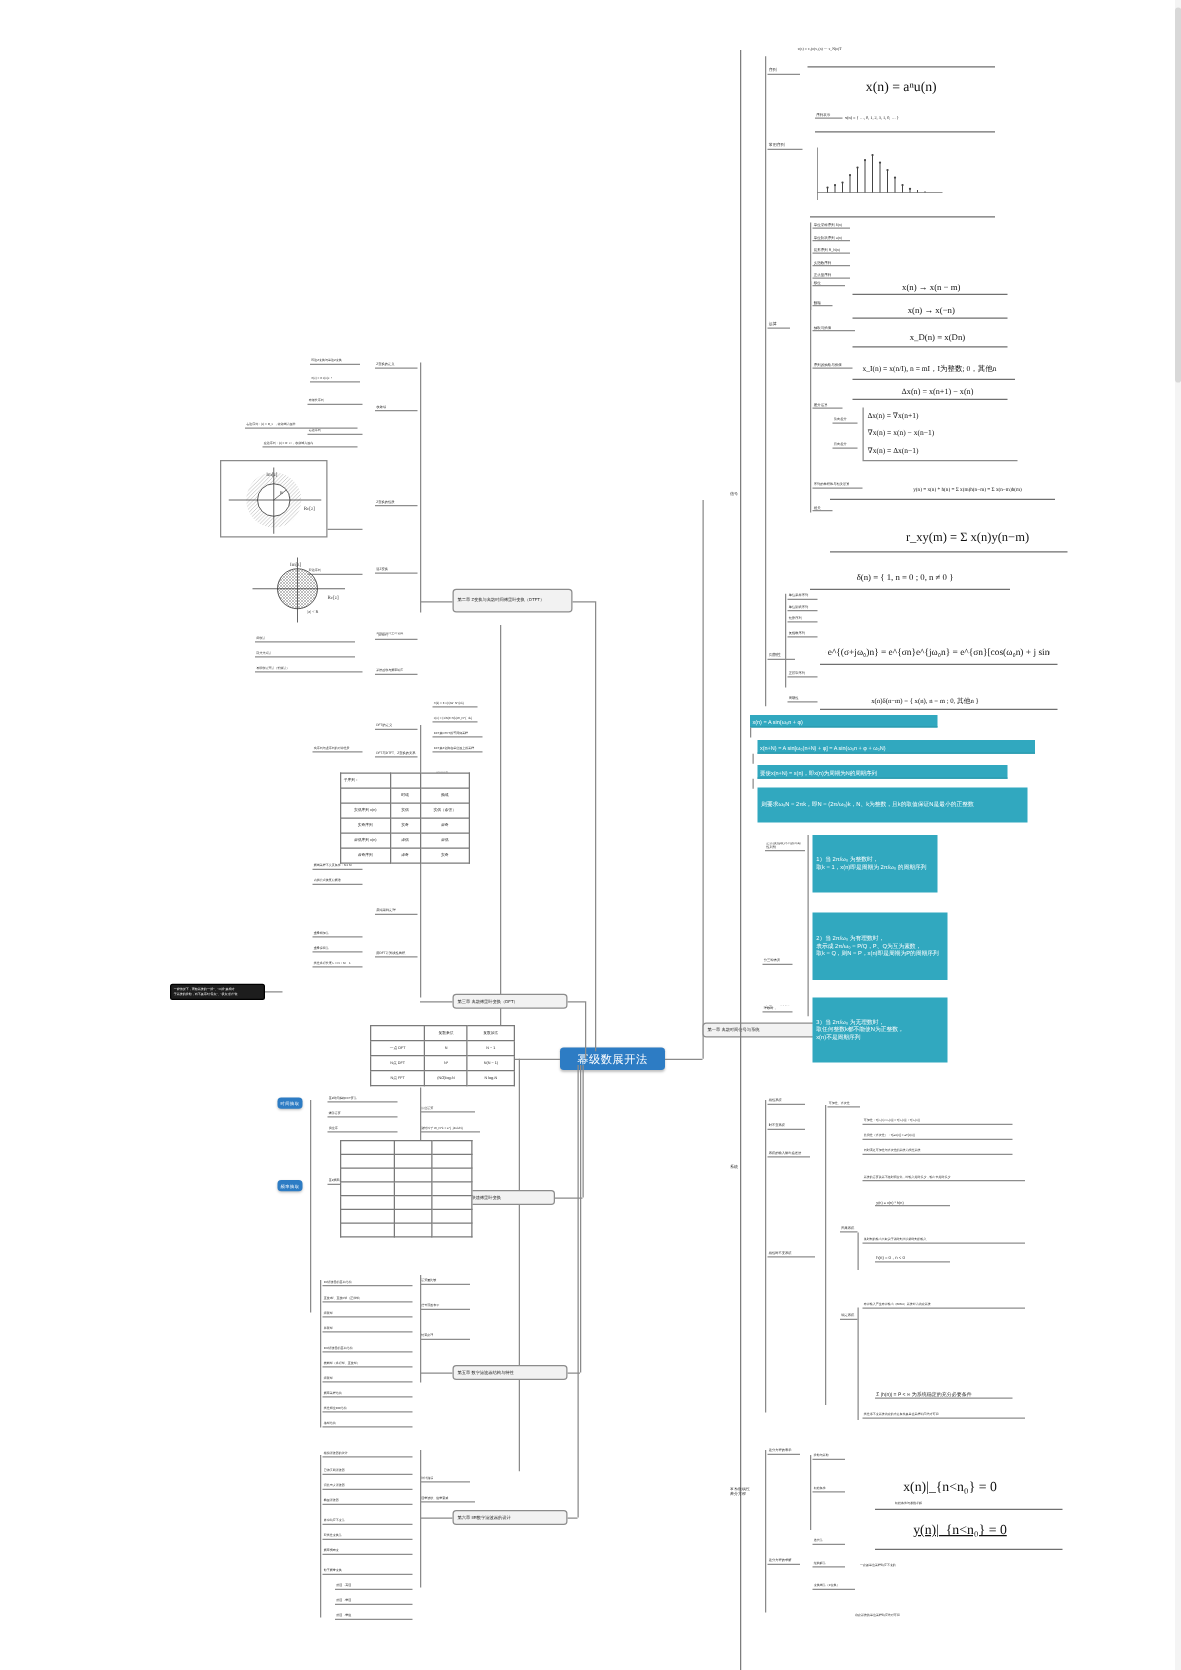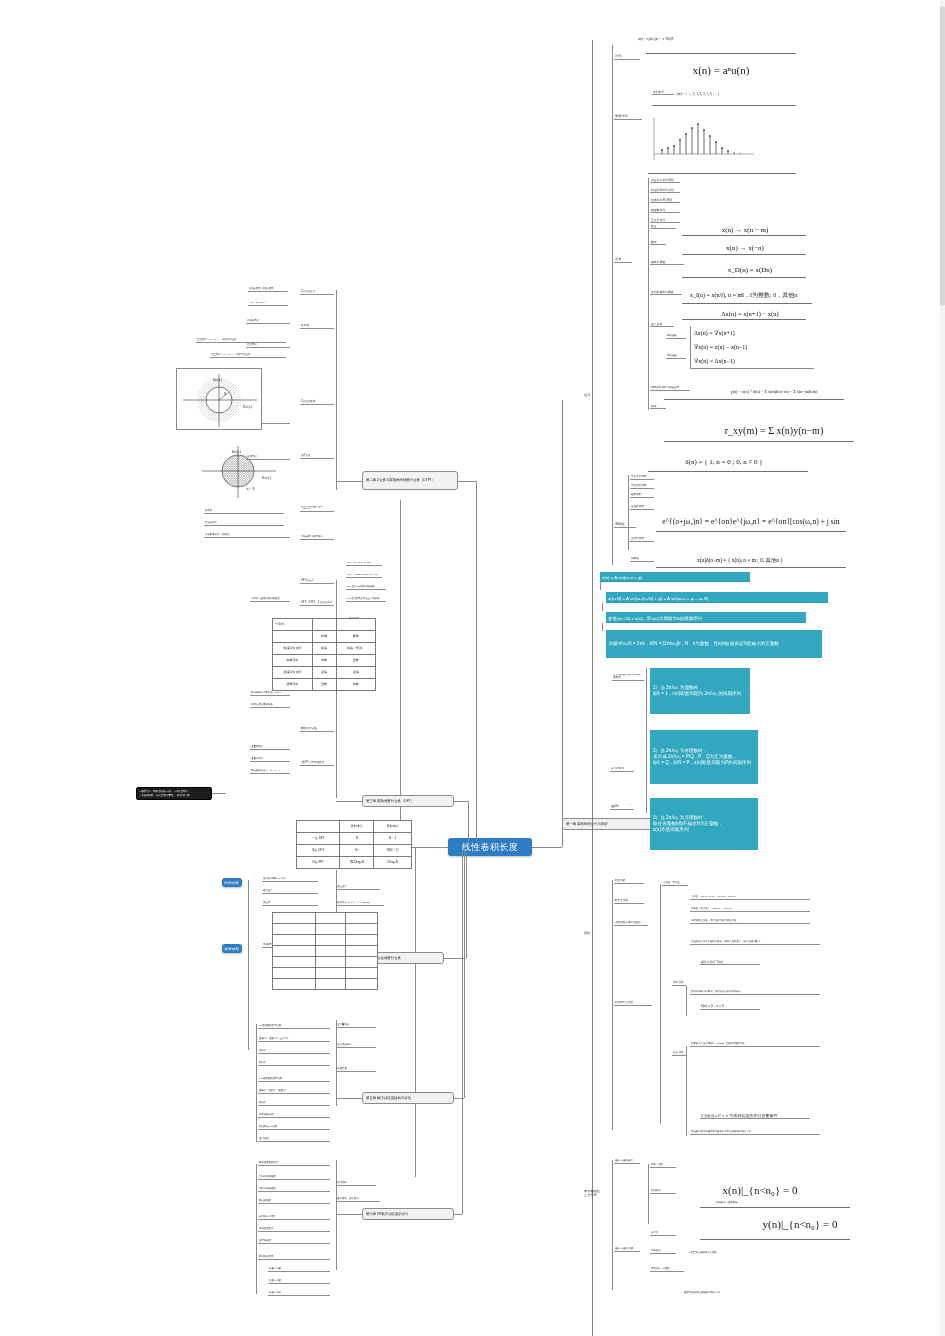--- a/index.html
+++ b/index.html
@@ -74,21 +74,21 @@
   .card{position:absolute;box-sizing:border-box;border:1px solid #8a8a8a;background:#fff;}
   .zplane{position:absolute;}
   .scrollbar{position:absolute;right:0;top:0;width:5px;height:1336px;background:#f4f4f4;}
   .scrollthumb{position:absolute;right:0;top:6px;width:5px;height:300px;background:#d8d8d8;border-radius:3px;}
 </style>
 </head>
 <body>
 
 <div class="canvas">
 
-  <div class="root" style="left:448px;top:838px;width:84px;height:18px;">线性卷积长度</div>
+  <div class="root" style="left:448px;top:838px;width:84px;height:18px;">幂级数展开法</div>
 
   <div class="ln lnh" style="left:532px;top:847px;width:30px;"></div>
   <div class="ln lnv" style="left:562px;top:400px;height:447px;"></div>
   <div class="ln lnh" style="left:400px;top:847px;width:48px;"></div>
   <div class="ln lnv" style="left:400px;top:500px;height:347px;"></div>
   <div class="ln lnv" style="left:415px;top:847px;height:330px;"></div>
 
   <div class="chapter" style="left:562px;top:818px;width:108px;height:12px;">第一章 离散时间信号与系统</div>
   <div class="chapter" style="left:362px;top:471px;width:96px;height:19px;">第二章 Z变换与离散时间傅里叶变换（DTFT）</div>
   <div class="chapter" style="left:362px;top:795px;width:92px;height:12px;">第三章 离散傅里叶变换（DFT）</div>
@@ -282,21 +282,21 @@
   <div class="ln lnv" style="left:648px;top:1164px;height:60px;"></div>
   <div class="node ul" style="left:650px;top:1162px;width:26px;height:6px;font-size:2.4px;">阶数与系数</div>
   <div class="node ul" style="left:650px;top:1188px;width:26px;height:6px;font-size:2.4px;">初始条件</div>
   <div class="node ul" style="left:650px;top:1230px;width:26px;height:6px;font-size:2.4px;">迭代法</div>
   <div class="node ul" style="left:650px;top:1248px;width:26px;height:6px;font-size:2.4px;">经典解法</div>
   <div class="node ul" style="left:650px;top:1266px;width:34px;height:6px;font-size:2.4px;">变换域法（Z变换）</div>
 
   <div class="formula noline" style="left:700px;top:1178px;width:120px;height:18px;font-size:11px;">x(n)|_{n&lt;n₀} = 0</div>
   <div class="node plain" style="left:716px;top:1200px;width:60px;height:6px;font-size:2.4px;">初始条件与递推求解</div>
   <div class="formula" style="left:700px;top:1206px;width:150px;height:2px;"></div>
-  <div class="formula noline" style="left:740px;top:1212px;width:120px;height:18px;font-size:11px;">y(n)|_{n&lt;n₀} = 0</div>
+  <div class="formula noline" style="left:708px;top:1212px;width:120px;height:18px;font-size:11px;text-decoration:underline;">y(n)|_{n&lt;n₀} = 0</div>
   <div class="formula" style="left:700px;top:1238px;width:150px;height:2px;"></div>
   <div class="node plain" style="left:688px;top:1250px;width:80px;height:6px;font-size:2.4px;">一定是单位采样响应不变的</div>
   <div class="node plain" style="left:684px;top:1288px;width:110px;height:10px;font-size:2.4px;">稳定系统的单位采样响应绝对可和</div>
 
   <div class="ln lnv" style="left:336px;top:290px;height:200px;"></div>
   <div class="ln lnh" style="left:336px;top:481px;width:26px;"></div>
 
   <div class="node ul" style="left:300px;top:288px;width:34px;height:7px;font-size:2.6px;">Z变换的定义</div>
   <div class="node ul" style="left:300px;top:322px;width:34px;height:7px;font-size:2.6px;">收敛域</div>
   <div class="node ul" style="left:300px;top:398px;width:34px;height:7px;font-size:2.6px;">Z变换的性质</div>

